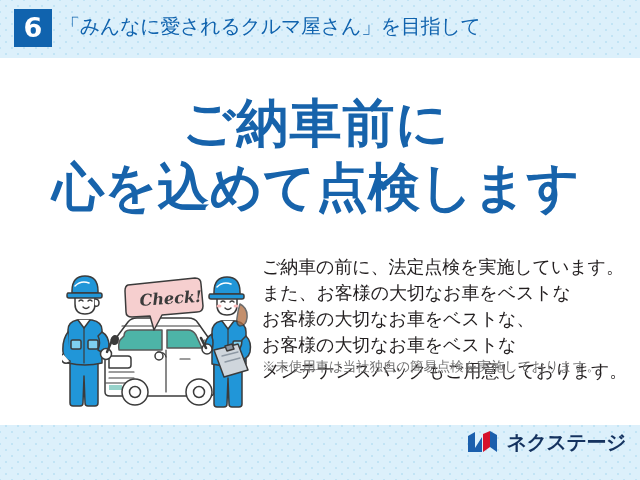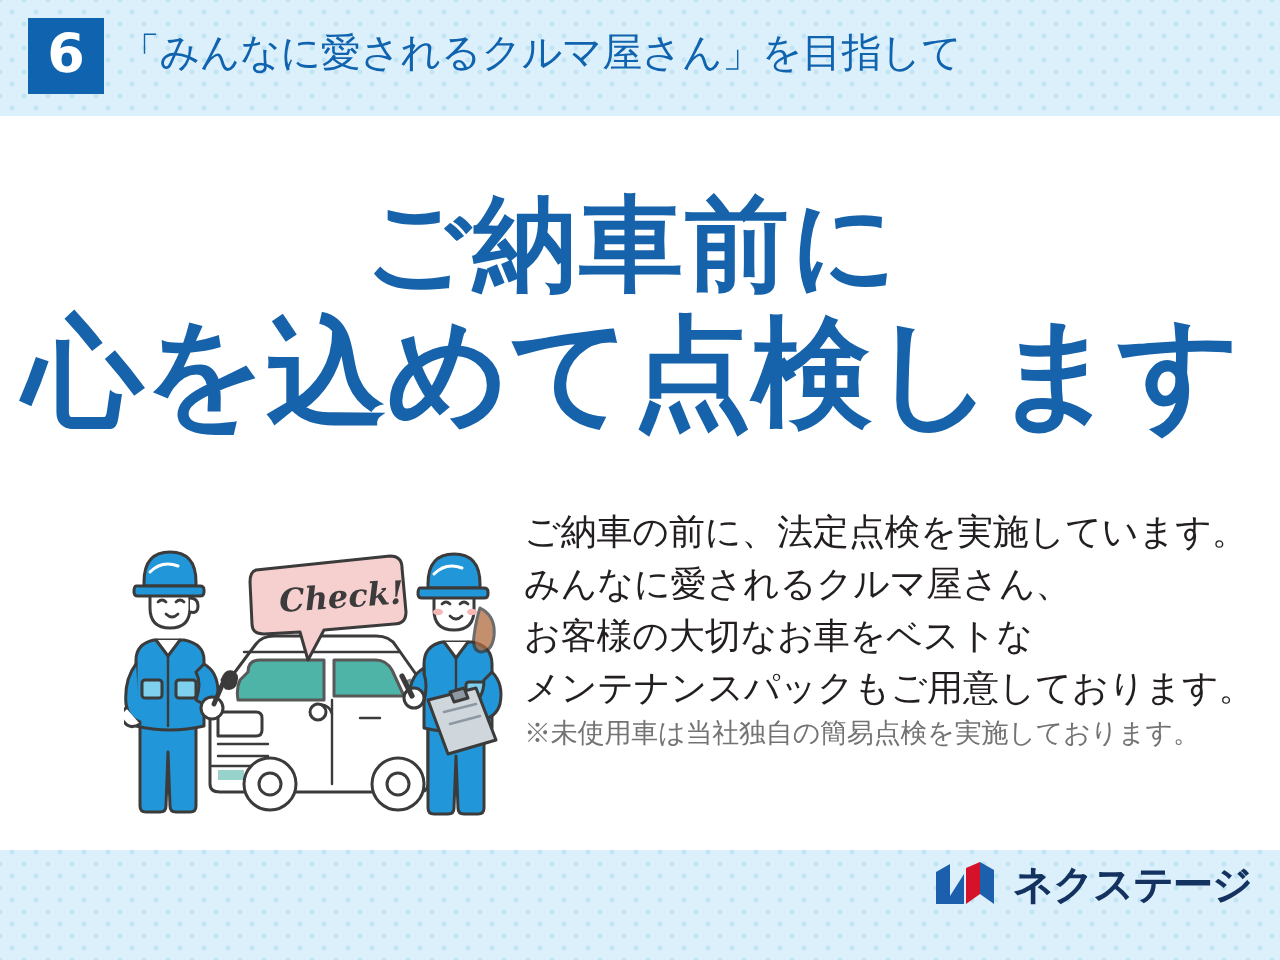--- a/index.html
+++ b/index.html
@@ -82,21 +82,21 @@
     letter-spacing: 1px;
     font-family: "DejaVu Sans", sans-serif;
   }
   #headline1 {
     top: 36px;
     font-size: 52px;
     line-height: 58px;
   }
   #headline2 {
     top: 100px;
-    font-size: 60px;
+    font-size: 52px;
     line-height: 58px;
     letter-spacing: 0px;
   }
 
   
   #bodycopy {
     position: absolute;
     left: 262px;
     top: 196px;
     width: 362px;
@@ -167,21 +167,22 @@
     <div id="header-title">「みんなに愛されるクルマ屋さん」を目指して</div>
   </div>
 
   <div id="panel">
 
     <div class="headline" id="headline1">ご納車前に</div>
     <div class="headline" id="headline2">心を込めて点検します</div>
 
     <div id="bodycopy">
       <span class="line">ご納車の前に、法定点検を実施しています。</span>
-      <span class="line">みんなに愛されるクルマ屋さん、</span>
+      <span class="line">また、お客様の大切なお車をベストな</span>
+      <span class="line">お客様の大切なお車をベストな、</span>
       <span class="line">お客様の大切なお車をベストな</span>
       <span class="line">メンテナンスパックもご用意しております。</span>
     </div>
 
     <div id="note">※未使用車は当社独自の簡易点検を実施しております。</div>
 
     <div id="illus">
       <svg width="195" height="148" viewBox="0 0 195 148" xmlns="http://www.w3.org/2000/svg">
         <g stroke="#3b3b3b" stroke-width="1.5" stroke-linecap="round" stroke-linejoin="round" fill="none">
 

